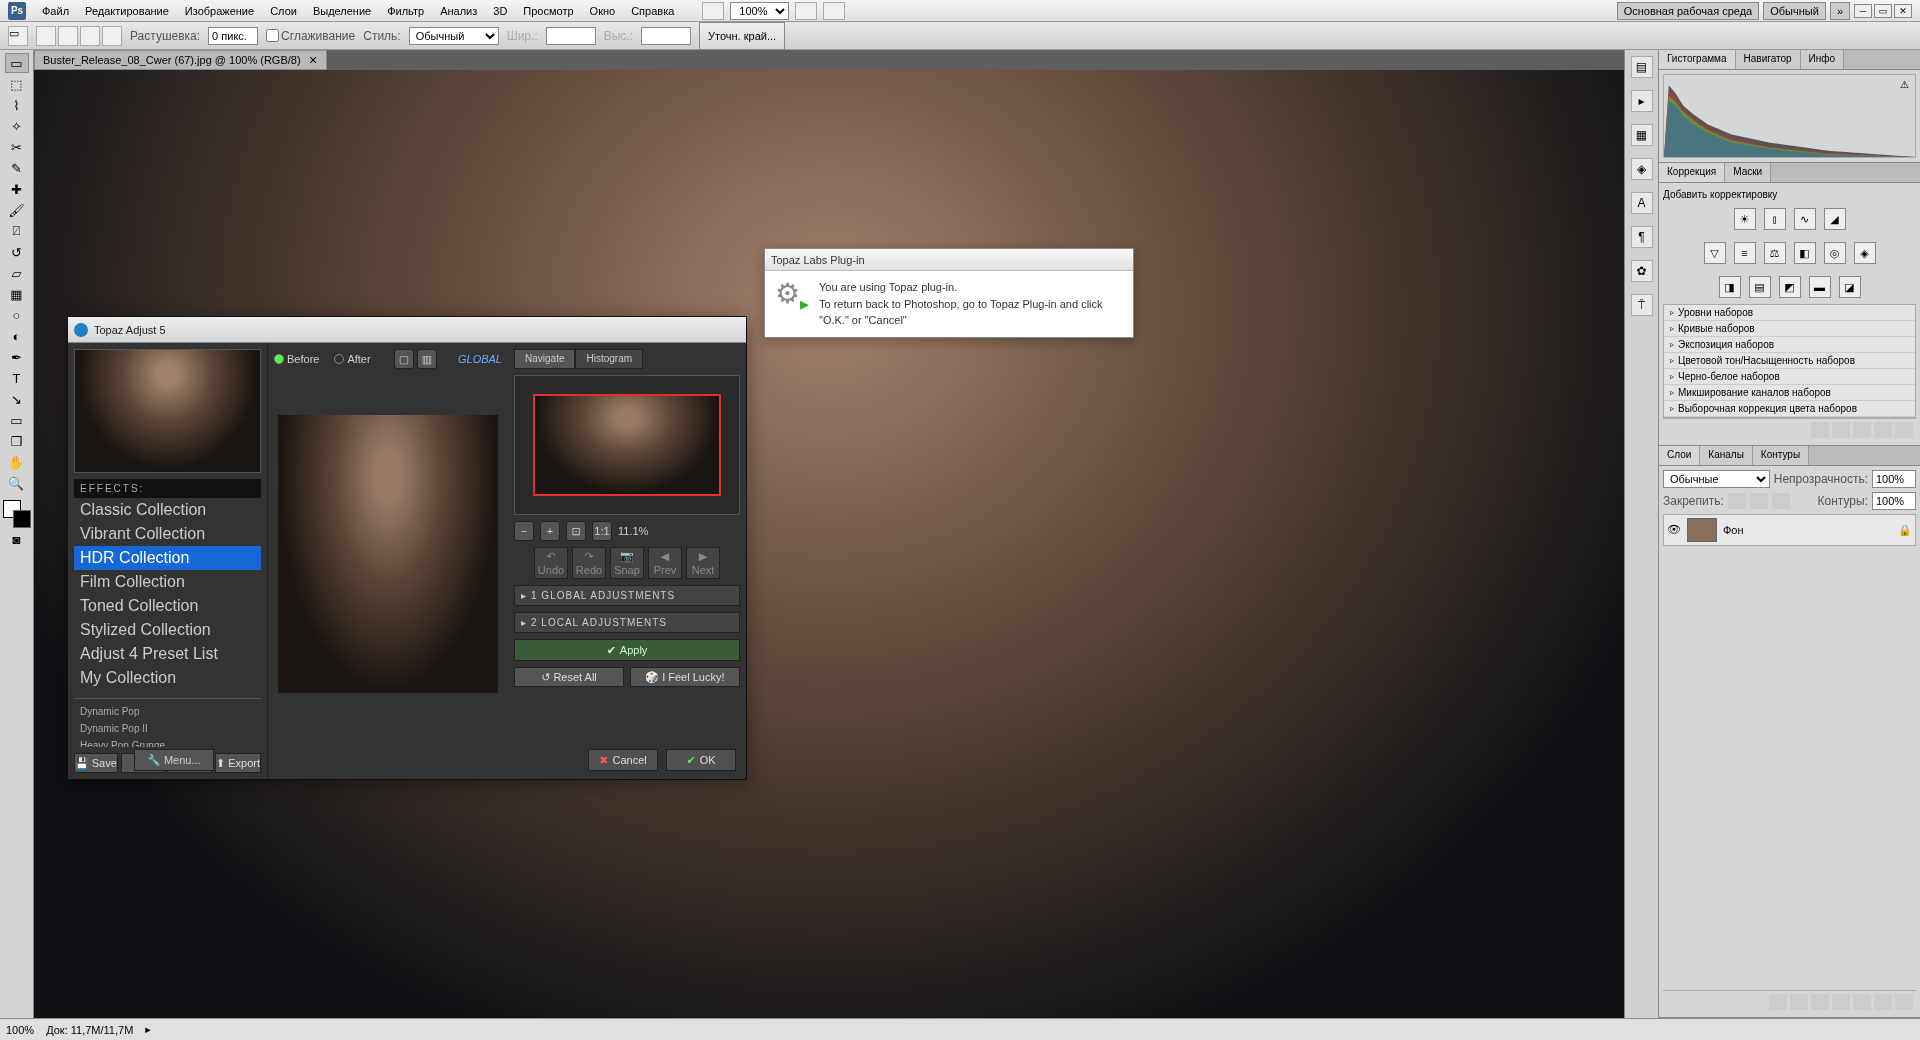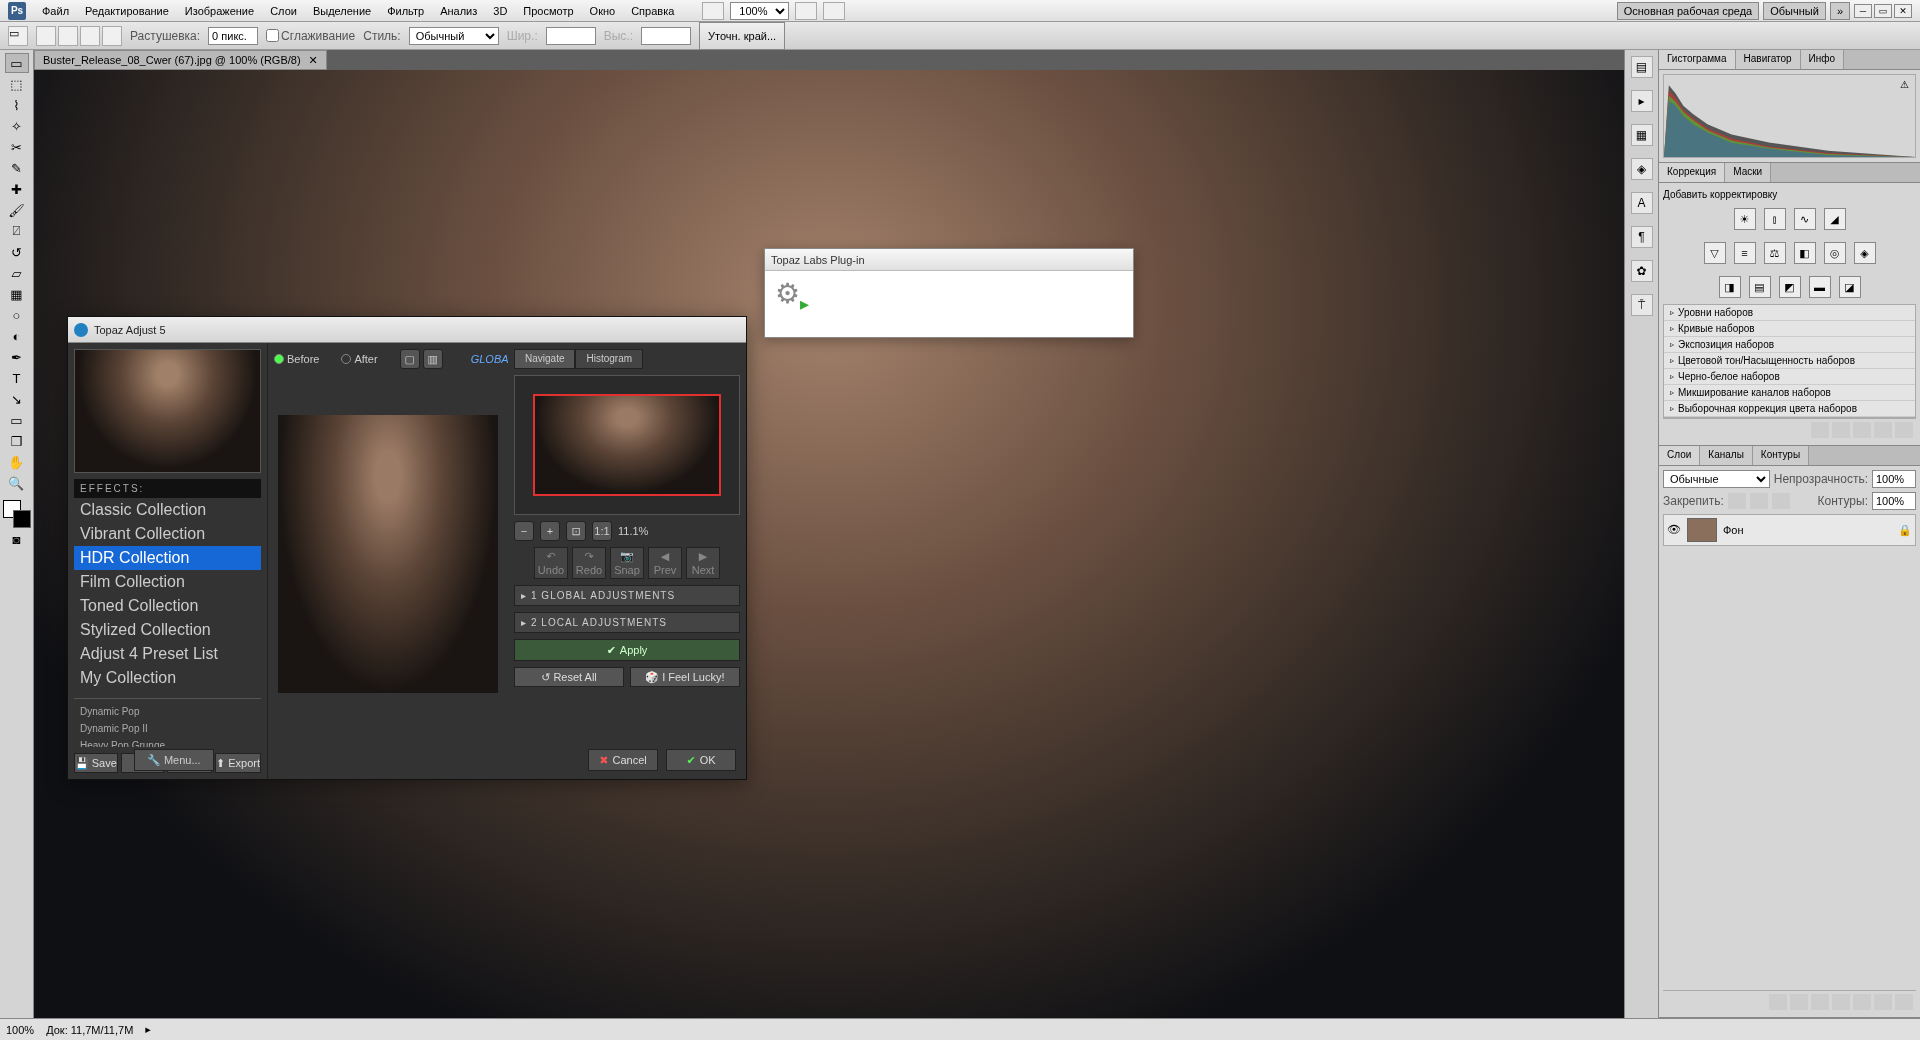--- a/index.html
+++ b/index.html
@@ -58,21 +58,21 @@
 .tleft-thumb{height:124px;background:radial-gradient(ellipse at 50% 20%,#a08068 8%,#5b4436 35%,#1a1512 68%);border:1px solid #555;margin-bottom:6px}
 .effects-hdr{background:#111;color:#aaa;padding:4px 6px;letter-spacing:2px;font-size:10px}
 .eff-list{flex:1;overflow:auto}
 .eff-item{padding:3px 6px;color:#ccc;font-size:16px}
 .eff-item.sel{background:#1668d6;color:#fff}
 .eff-sub{margin-top:8px;border-top:1px solid #555;padding-top:4px;max-height:64px;overflow:hidden}
 .eff-sub .eff-item{color:#aaa;font-size:10px}
 .tleft-btns{display:flex;gap:3px;padding-top:6px}
 .tbtn{flex:1;height:20px;background:#555;border:1px solid #222;color:#ddd;font-size:10px;display:flex;align-items:center;justify-content:center;gap:3px}
 .tcenter{width:240px;background:#333;display:flex;flex-direction:column;padding:6px}
-.ba-toggle{height:20px;display:flex;align-items:center;gap:22px;margin-bottom:6px}
+.ba-toggle{height:20px;display:flex;align-items:center;gap:15px;margin-bottom:6px}
 .ba-opt{display:flex;align-items:center;gap:3px;font-size:10px}
 .ba-dot{width:10px;height:10px;border-radius:50%;border:1px solid #888}
 .ba-dot.on{background:#4aff4a}
 .tcenter-img{flex:1;background:radial-gradient(ellipse at 50% 22%,#9a7a65 8%,#5b4436 35%,#1a1512 70%);margin:40px 4px 80px}
 .tmenu{position:absolute;left:66px;bottom:8px;width:80px;height:22px;background:#555;border:1px solid #222;color:#ccc;display:flex;align-items:center;justify-content:center;font-size:10px}
 .tright{flex:1;background:#333;padding:6px;display:flex;flex-direction:column;gap:6px}
 .tr-tabs{display:flex;height:20px}
 .tr-tab{padding:3px 10px;background:#444;border:1px solid #222;font-size:10px}
 .tr-tab.active{background:#555}
 .nav-thumb{height:140px;background:#2a2a2a;border:1px solid #555;padding:18px;position:relative}
@@ -448,14 +448,18 @@
         <span style="color:#5e5">✔</span>
         <span>OK</span>
       </div>
   </div>
 </div>
 
 <div class="infobox">
   <div class="infobox-title">Topaz Labs Plug-in</div>
   <div class="infobox-body">
     <div class="gear-ic"></div>
+    <div class="infobox-text">
+      <div>You are using Topaz plug-in.</div>
+      <div>To return back to Photoshop, go to Topaz Plug-in and click "O.K." or "Cancel"</div>
+    </div>
   </div>
 </div>
 
 </body></html>

